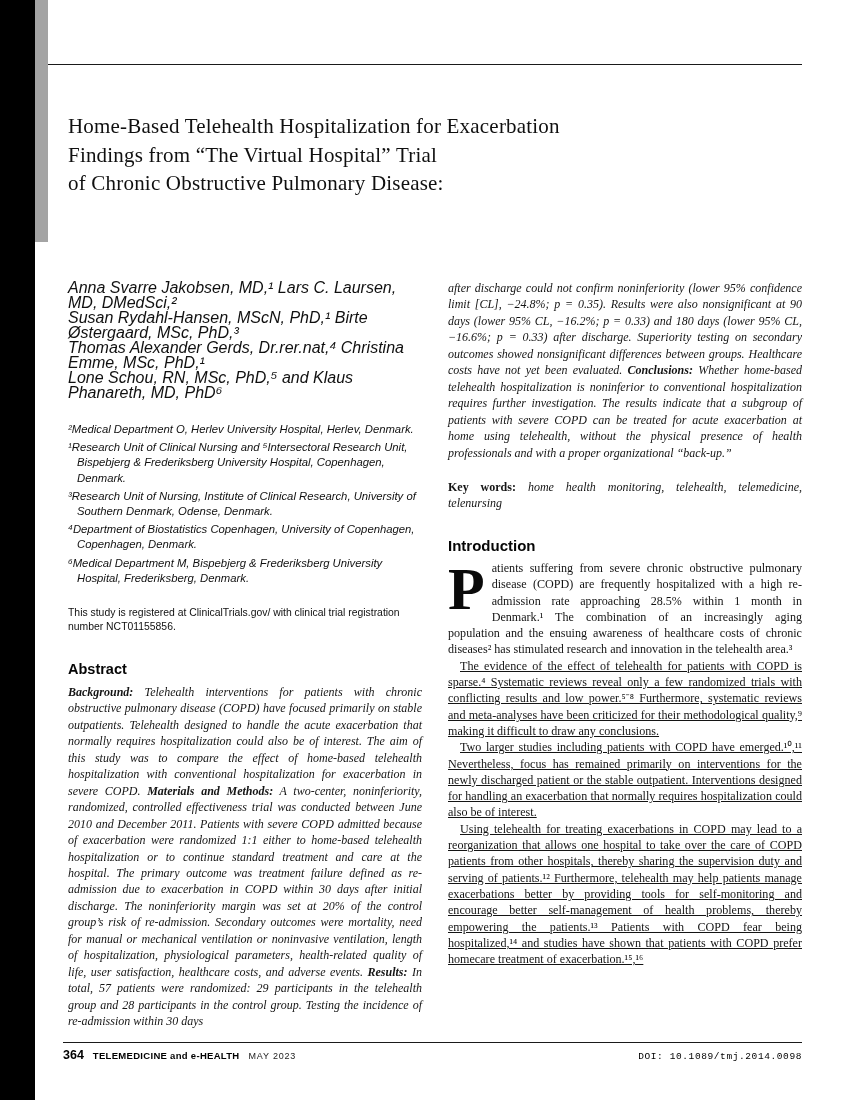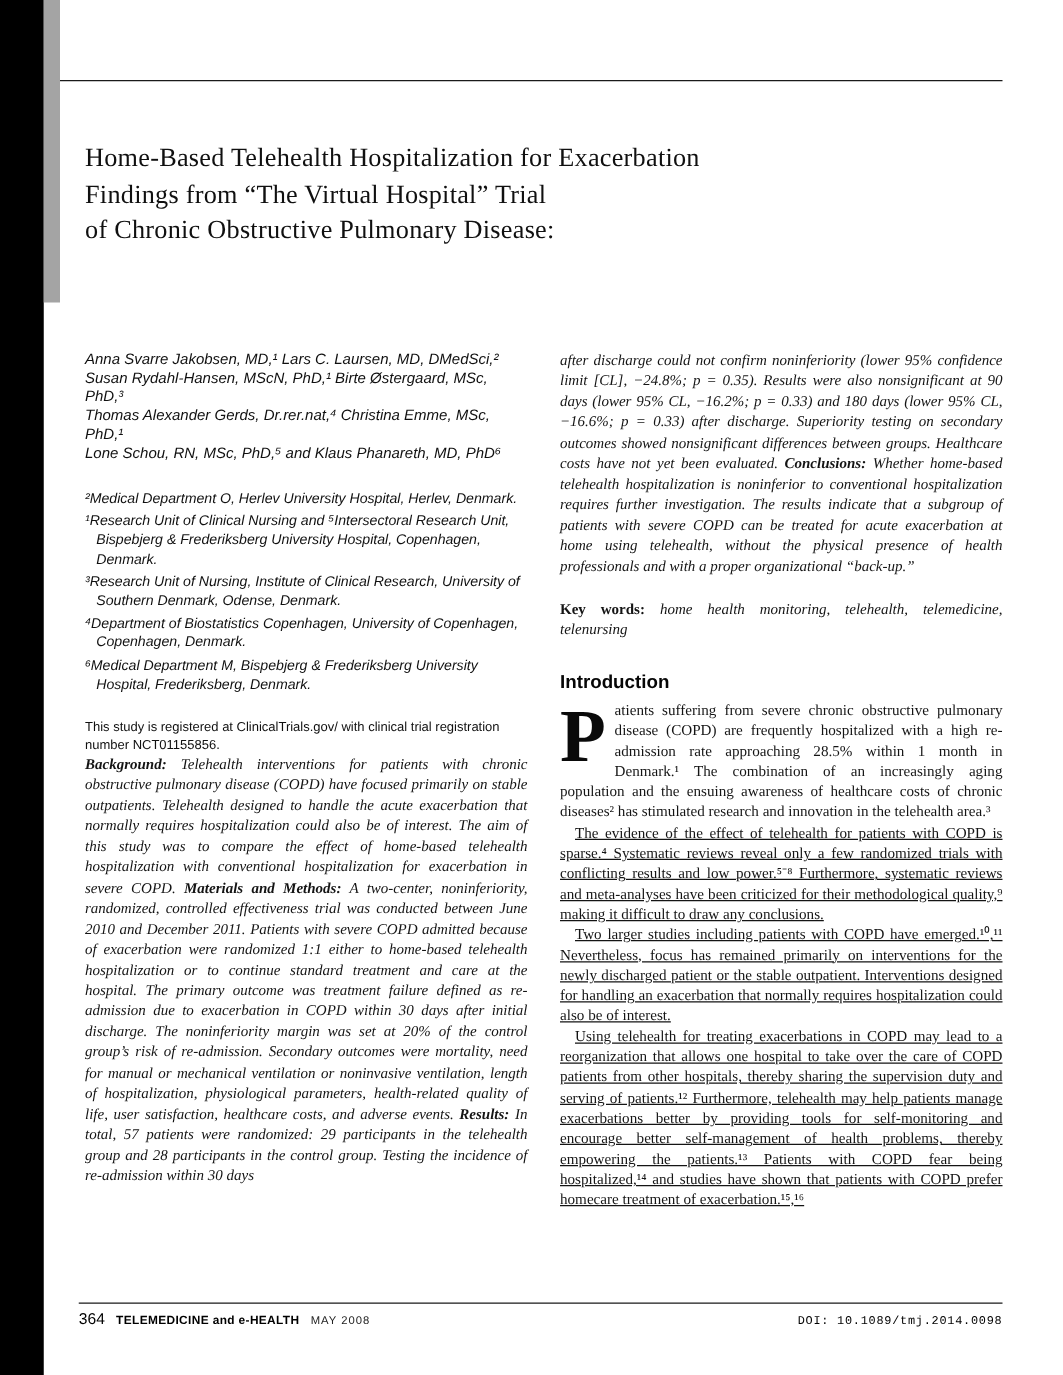--- a/index.html
+++ b/index.html
@@ -33,21 +33,21 @@
   
   .columns {
     position: absolute; left: 68px; top: 280px; width: 734px;
     display: flex; gap: 26px; align-items: flex-start;
   }
   .col { width: 354px; }
 
   
   .authors {
     font-family: "Liberation Sans", sans-serif;
-    font-style: italic; font-size: 12px; line-height: 15px;
+    font-style: italic; font-size: 16px; line-height: 15px;
     margin-bottom: 22px; color: #101010;
   }
   .affiliations { margin-bottom: 20px; }
   .affil {
     font-family: "Liberation Sans", sans-serif;
     font-style: italic; font-size: 11.3px; line-height: 15.2px;
     margin: 0 0 3px 0; padding-left: 9px; text-indent: -9px; color: #101010;
   }
   .registration {
     font-family: "Liberation Sans", sans-serif;
@@ -95,21 +95,21 @@
   }
 
   
   .footer {
     position: absolute; left: 63px; top: 1048px; width: 739px;
     display: flex; justify-content: space-between; align-items: baseline;
   }
   .footer-left { display: flex; align-items: baseline; }
   .page-num {
     font-family: "Liberation Sans", sans-serif;
-    font-weight: 400; font-size: 12.5px; color: #000;
+    font-weight: 700; font-size: 12.5px; color: #000;
   }
   .journal {
     font-family: "Liberation Sans", sans-serif;
     font-weight: 700; font-size: 9.5px; letter-spacing: 0.3px;
     margin-left: 9px; color: #000;
   }
   .issue {
     font-family: "Liberation Sans", sans-serif;
     font-size: 9px; letter-spacing: 0.8px; margin-left: 9px; color: #222;
   }
@@ -147,20 +147,21 @@
       <div class="affiliations">
         <p class="affil">²Medical Department O, Herlev University Hospital, Herlev, Denmark.</p>
         <p class="affil">¹Research Unit of Clinical Nursing and ⁵Intersectoral Research Unit, Bispebjerg &amp; Frederiksberg University Hospital, Copenhagen, Denmark.</p>
         <p class="affil">³Research Unit of Nursing, Institute of Clinical Research, University of Southern Denmark, Odense, Denmark.</p>
         <p class="affil">⁴Department of Biostatistics Copenhagen, University of Copenhagen, Copenhagen, Denmark.</p>
         <p class="affil">⁶Medical Department M, Bispebjerg &amp; Frederiksberg University Hospital, Frederiksberg, Denmark.</p>
       </div>
 
       <p class="registration">This study is registered at ClinicalTrials.gov/ with clinical trial registration number NCT01155856.</p>
 
+      <h2 class="section-heading">Abstract</h2>
 
       <p class="abstract-text"><span class="runin">Background:</span><span> Telehealth interventions for patients with chronic obstructive pulmonary disease (COPD) have focused primarily on stable outpatients. Telehealth designed to handle the acute exacerbation that normally requires hospitalization could also be of interest. The aim of this study was to compare the effect of home-based telehealth hospitalization with conventional hospitalization for exacerbation in severe COPD. </span><span class="runin">Materials and Methods:</span><span> A two-center, noninferiority, randomized, controlled effectiveness trial was conducted between June 2010 and December 2011. Patients with severe COPD admitted because of exacerbation were randomized 1:1 either to home-based telehealth hospitalization or to continue standard treatment and care at the hospital. The primary outcome was treatment failure defined as re-admission due to exacerbation in COPD within 30 days after initial discharge. The noninferiority margin was set at 20% of the control group’s risk of re-admission. Secondary outcomes were mortality, need for manual or mechanical ventilation or noninvasive ventilation, length of hospitalization, physiological parameters, health-related quality of life, user satisfaction, healthcare costs, and adverse events. </span><span class="runin">Results:</span><span> In total, 57 patients were randomized: 29 participants in the telehealth group and 28 participants in the control group. Testing the incidence of re-admission within 30 days</span></p>
 
     </div>
 
     <div class="col">
 
       <p class="abstract-text"><span>after discharge could not confirm noninferiority (lower 95% confidence limit [CL], −24.8%; p = 0.35). Results were also nonsignificant at 90 days (lower 95% CL, −16.2%; p = 0.33) and 180 days (lower 95% CL, −16.6%; p = 0.33) after discharge. Superiority testing on secondary outcomes showed nonsignificant differences between groups. Healthcare costs have not yet been evaluated. </span><span class="runin">Conclusions:</span><span> Whether home-based telehealth hospitalization is noninferior to conventional hospitalization requires further investigation. The results indicate that a subgroup of patients with severe COPD can be treated for acute exacerbation at home using telehealth, without the physical presence of health professionals and with a proper organizational “back-up.”</span></p>
 
       <p class="keywords"><span class="kw-label">Key words:</span><span class="kw-terms"> home health monitoring, telehealth, telemedicine, telenursing</span></p>
@@ -177,18 +178,18 @@
 
     </div>
   </div>
 
   <div class="footer-rule"></div>
 
   <div class="footer">
     <div class="footer-left">
       <span class="page-num">364</span>
       <span class="journal">TELEMEDICINE and e-HEALTH</span>
-      <span class="issue">MAY 2008</span>
+      <span class="issue">MAY 2023</span>
     </div>
     <div class="doi">DOI: 10.1089/tmj.2014.0098</div>
   </div>
 
 </div>
 
 </body></html>

